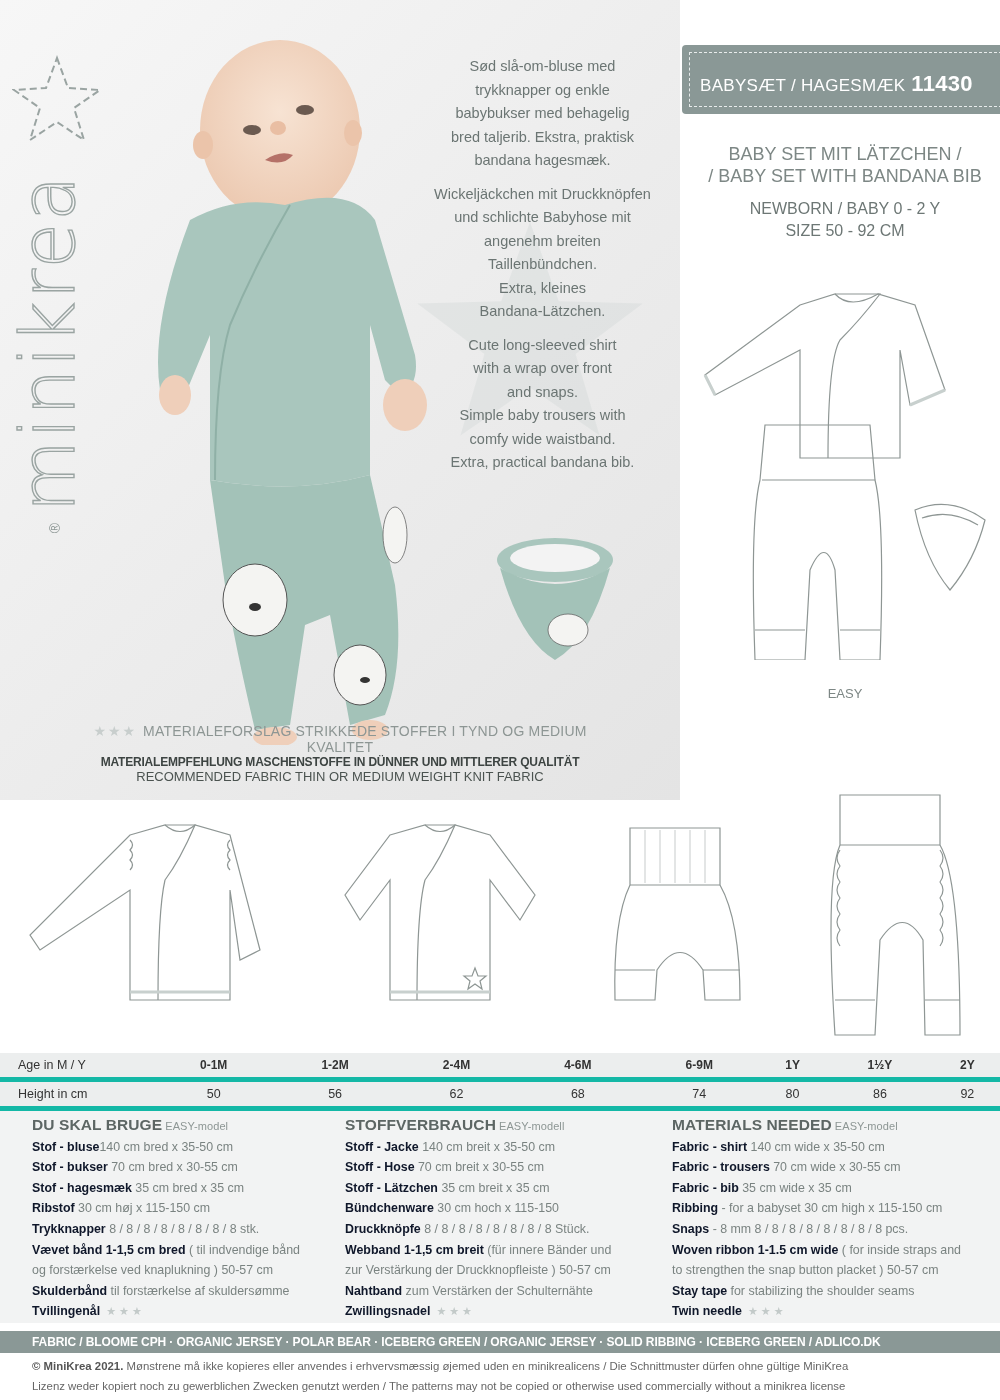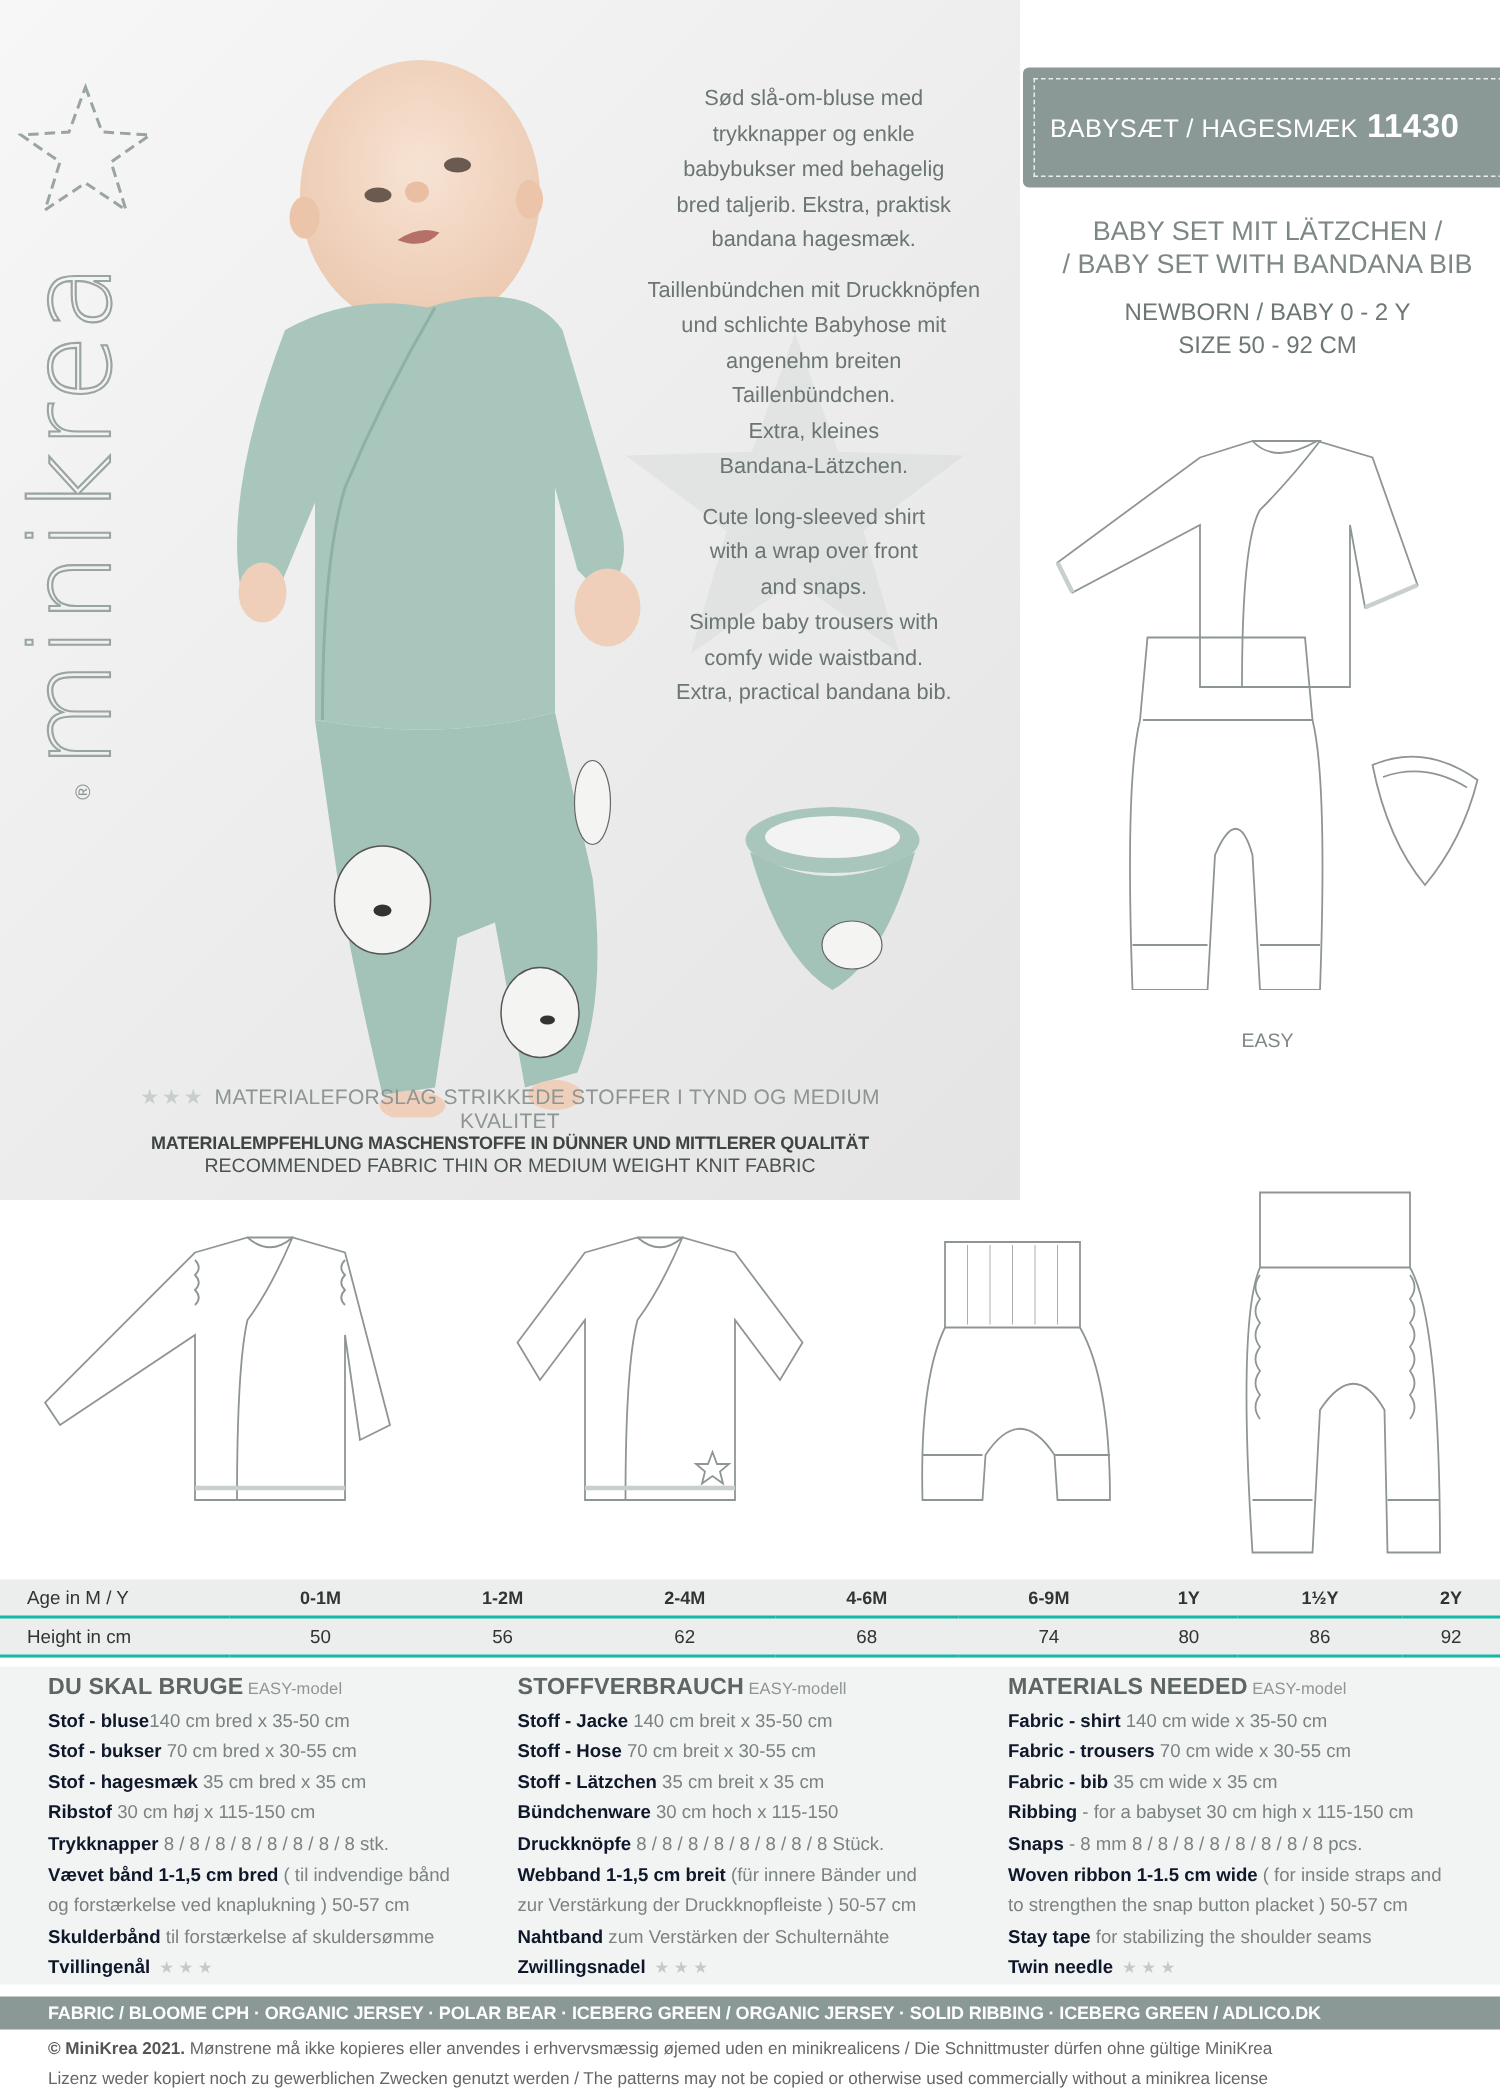--- a/index.html
+++ b/index.html
@@ -11,30 +11,30 @@
   .reg{position:absolute;left:50px;top:520px;font-size:14px;color:#8a9492;transform:rotate(-90deg);}
   .baby{position:absolute;left:115px;top:25px;width:360px;height:720px;}
   .bg-star{position:absolute;left:410px;top:210px;width:240px;height:240px;opacity:.35;}
   .desc{position:absolute;left:425px;top:55px;width:235px;text-align:center;font-size:14.5px;line-height:23.5px;color:#6b7573;}
   .desc p{margin:0 0 10px 0;}
   .mat-lines{position:absolute;left:60px;top:723px;width:560px;text-align:center;}
   .mat-lines .l1{font-size:14px;color:#8d9694;letter-spacing:.2px;}
   .mat-lines .l2{font-size:12px;font-weight:bold;color:#3d4442;letter-spacing:-.2px;}
   .mat-lines .l3{font-size:13px;color:#4b5350;}
   .stars-dim{color:#c8cecd;letter-spacing:2px;margin-right:6px;}
-  .title-box{position:absolute;left:682px;top:45px;width:318px;height:80px;background:#8a9896;border-radius:4px 0 0 4px;}
+  .title-box{position:absolute;left:682px;top:45px;width:318px;height:69px;background:#8a9896;border-radius:4px 0 0 4px;}
   .title-box .stitch{position:absolute;left:7px;top:7px;right:-2px;bottom:7px;border:1.5px dashed #e8ecec;border-right:none;}
   .title-box .t{position:absolute;left:18px;top:26px;font-size:17px;color:#fff;letter-spacing:.3px;}
   .title-box .t b{font-size:22px;margin-left:6px;}
   .sub{position:absolute;left:690px;top:143px;width:310px;text-align:center;font-size:18px;line-height:22px;color:#7d8785;}
   .size{position:absolute;left:690px;top:198px;width:310px;text-align:center;font-size:16px;line-height:22px;color:#6d7775;}
   .easy{position:absolute;left:690px;top:686px;width:310px;text-align:center;font-size:13px;color:#7d8785;}
   .flat{position:absolute;}
   .size-table{position:absolute;left:0;top:1053px;width:1000px;border-collapse:collapse;background:#eceeee;}
-  .size-table td{height:24px;font-size:12.5px;color:#333;text-align:center;border-bottom:2px solid #14b8a6;padding:0;}
+  .size-table td{height:24px;font-size:12.5px;color:#333;text-align:center;border-bottom:5px solid #14b8a6;padding:0;}
   .size-table td.rl{text-align:left;padding-left:18px;width:135px;}
   .size-table tr:first-child td{font-weight:bold;font-size:12px;}
   .size-table tr:first-child td.rl{font-weight:normal;font-size:12.5px;}
   .cols{position:absolute;left:0;top:1111px;width:1000px;height:212px;background:#f2f3f3;}
   .col{position:absolute;top:4px;font-size:12.4px;line-height:20.6px;color:#7a8381;}
   .col h3{margin:0;font-size:15.5px;color:#5d6664;font-weight:bold;letter-spacing:.1px;}
   .col h3 small{font-size:11px;font-weight:normal;color:#8d9694;margin-left:3px;}
   .col div b{color:#0f172a;}
   .col .tiny-stars{color:#c3cac9;letter-spacing:3px;font-size:11px;margin-left:6px;}
   .fabric-bar{position:absolute;left:0;top:1331px;width:1000px;height:22px;background:#8a9896;color:#fff;font-size:12px;font-weight:bold;line-height:22px;padding-left:32px;box-sizing:border-box;letter-spacing:-.1px;}
@@ -101,21 +101,21 @@
 
   <div class="desc">
     <p>
       <span>Sød slå-om-bluse med</span><br>
       <span>trykknapper og enkle</span><br>
       <span>babybukser med behagelig</span><br>
       <span>bred taljerib. Ekstra, praktisk</span><br>
       <span>bandana hagesmæk.</span>
     </p>
     <p>
-      <span>Taillenbündchen mit Druckknöpfen</span><br>
+      <span>Wickeljäckchen mit Druckknöpfen</span><br>
       <span>und schlichte Babyhose mit</span><br>
       <span>angenehm breiten</span><br>
       <span>Taillenbündchen.</span><br>
       <span>Extra, kleines</span><br>
       <span>Bandana-Lätzchen.</span>
     </p>
     <p>
       <span>Cute long-sleeved shirt</span><br>
       <span>with a wrap over front</span><br>
       <span>and snaps.</span><br>

